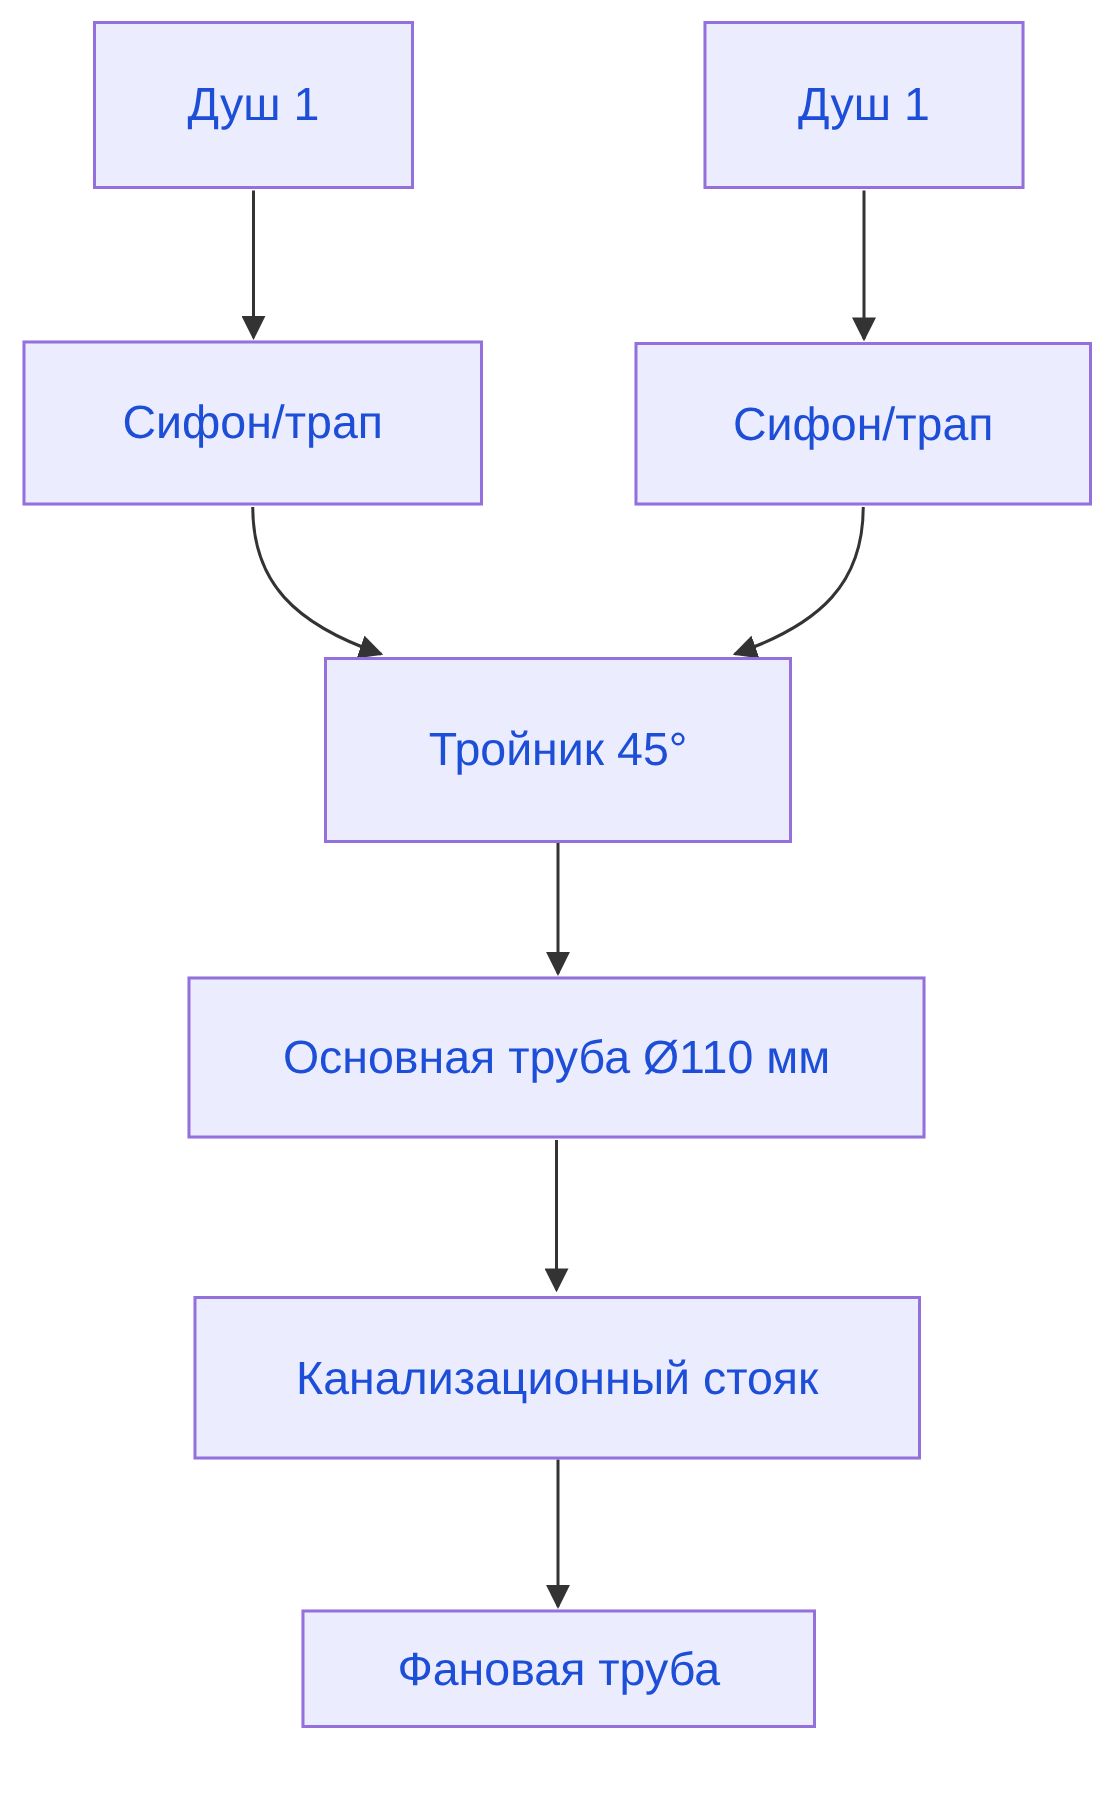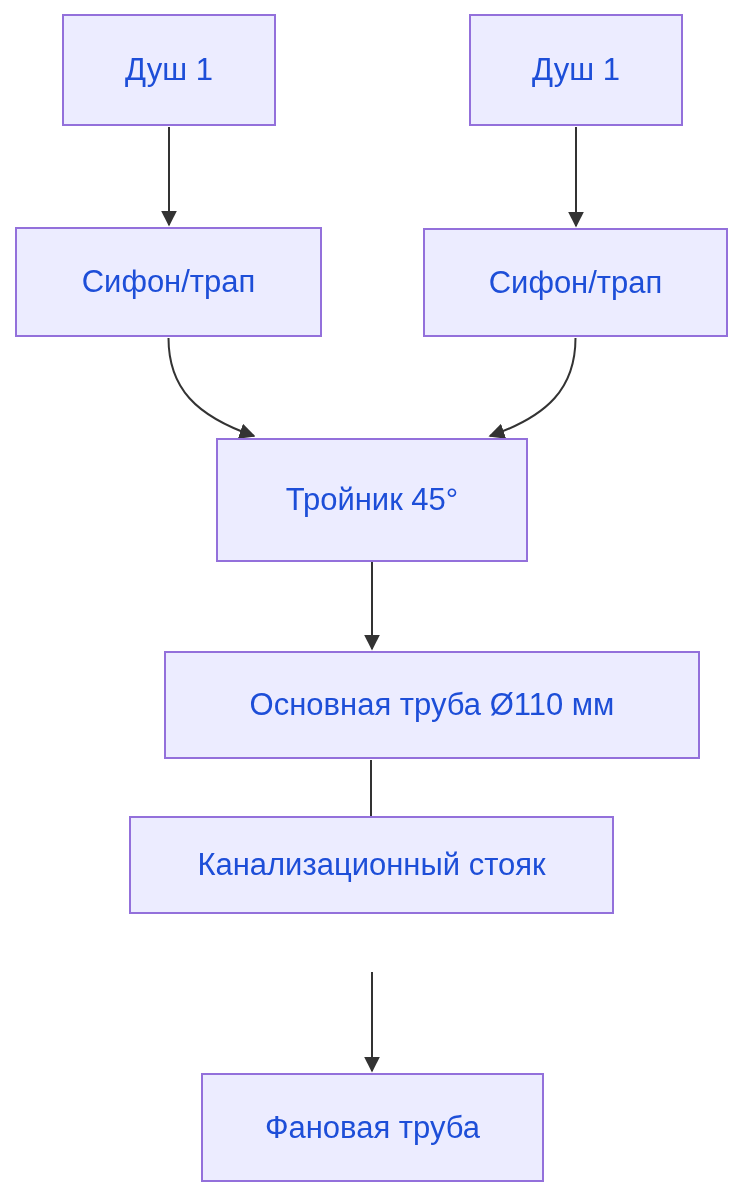--- a/index.html
+++ b/index.html
@@ -39,23 +39,23 @@
     text-align: center;
     font-size: 31px;
     line-height: 1.2;
     white-space: nowrap;
   }
   .n-dush1   { left: 62px;  top: 14px;   width: 214px; height: 112px; }
   .n-dush2   { left: 469px; top: 14px;   width: 214px; height: 112px; }
   .n-sifon1  { left: 15px;  top: 227px;  width: 307px; height: 110px; }
   .n-sifon2  { left: 423px; top: 228px;  width: 305px; height: 109px; }
   .n-troynik { left: 216px; top: 438px;  width: 312px; height: 124px; align-items: center; }
-  .n-osnov   { left: 125px; top: 651px;  width: 536px; height: 108px; margin-left: 39px; }
-  .n-stoyak  { left: 129px; top: 816px;  width: 485px; height: 98px; justify-content: center; }
-  .n-fanov   { left: 201px; top: 1073px; width: 343px; height: 109px; }
+  .n-osnov   { left: 125px; top: 651px;  width: 492px; height: 108px; }
+  .n-stoyak  { left: 129px; top: 864px;  width: 485px; height: 109px; justify-content: center; }
+  .n-fanov   { left: 201px; top: 1073px; width: 343px; height: 79px; }
 </style>
 </head>
 <body>
 
 <div class="canvas">
 
   <svg class="edges" viewBox="0 0 745 1200" xmlns="http://www.w3.org/2000/svg">
     <defs>
       <marker id="arrowhead" viewBox="0 0 10 10" refX="9" refY="5" markerWidth="8" markerHeight="8" orient="auto-start-reverse">
         <path d="M 0 0 L 10 5 L 0 10 z" fill="#333333"></path>

